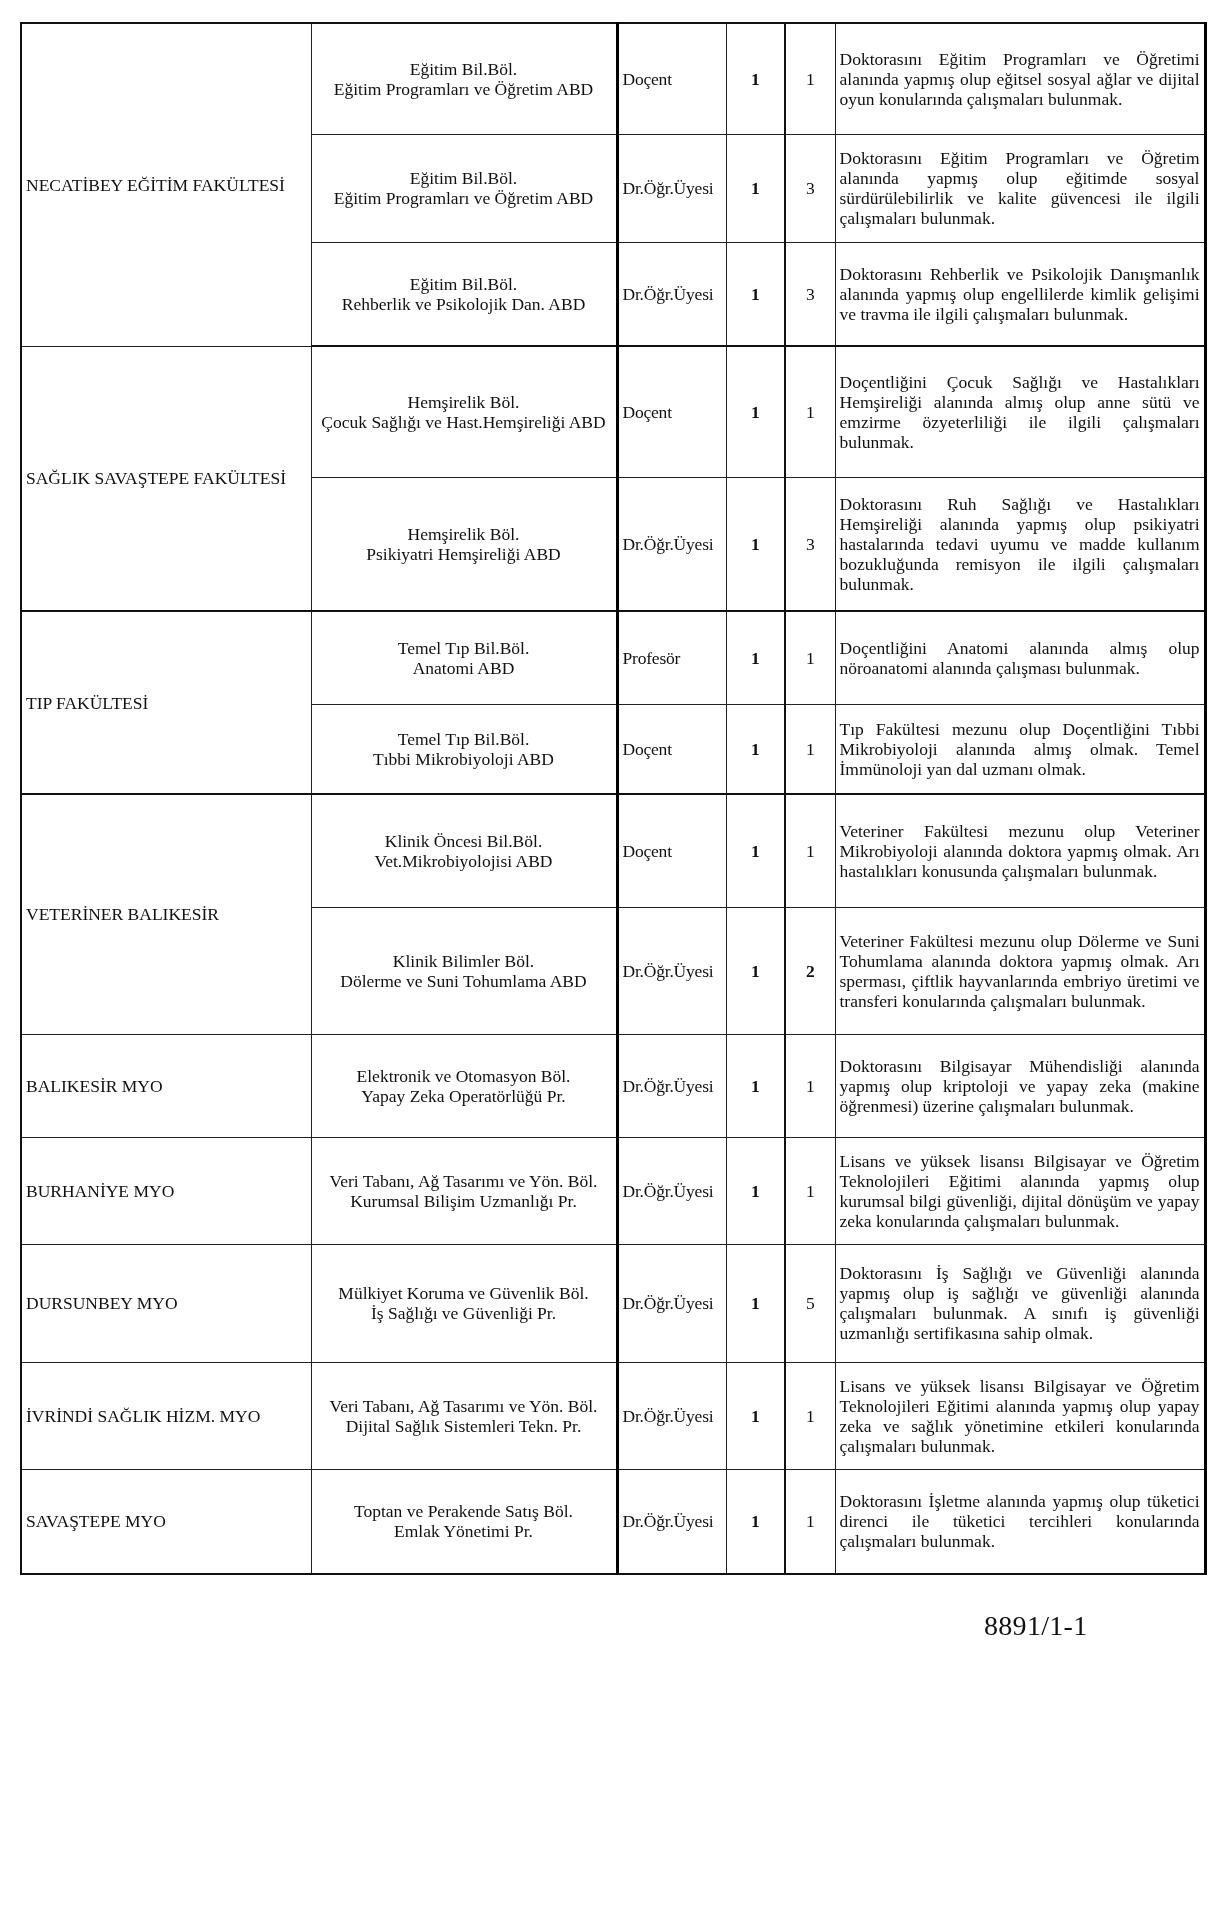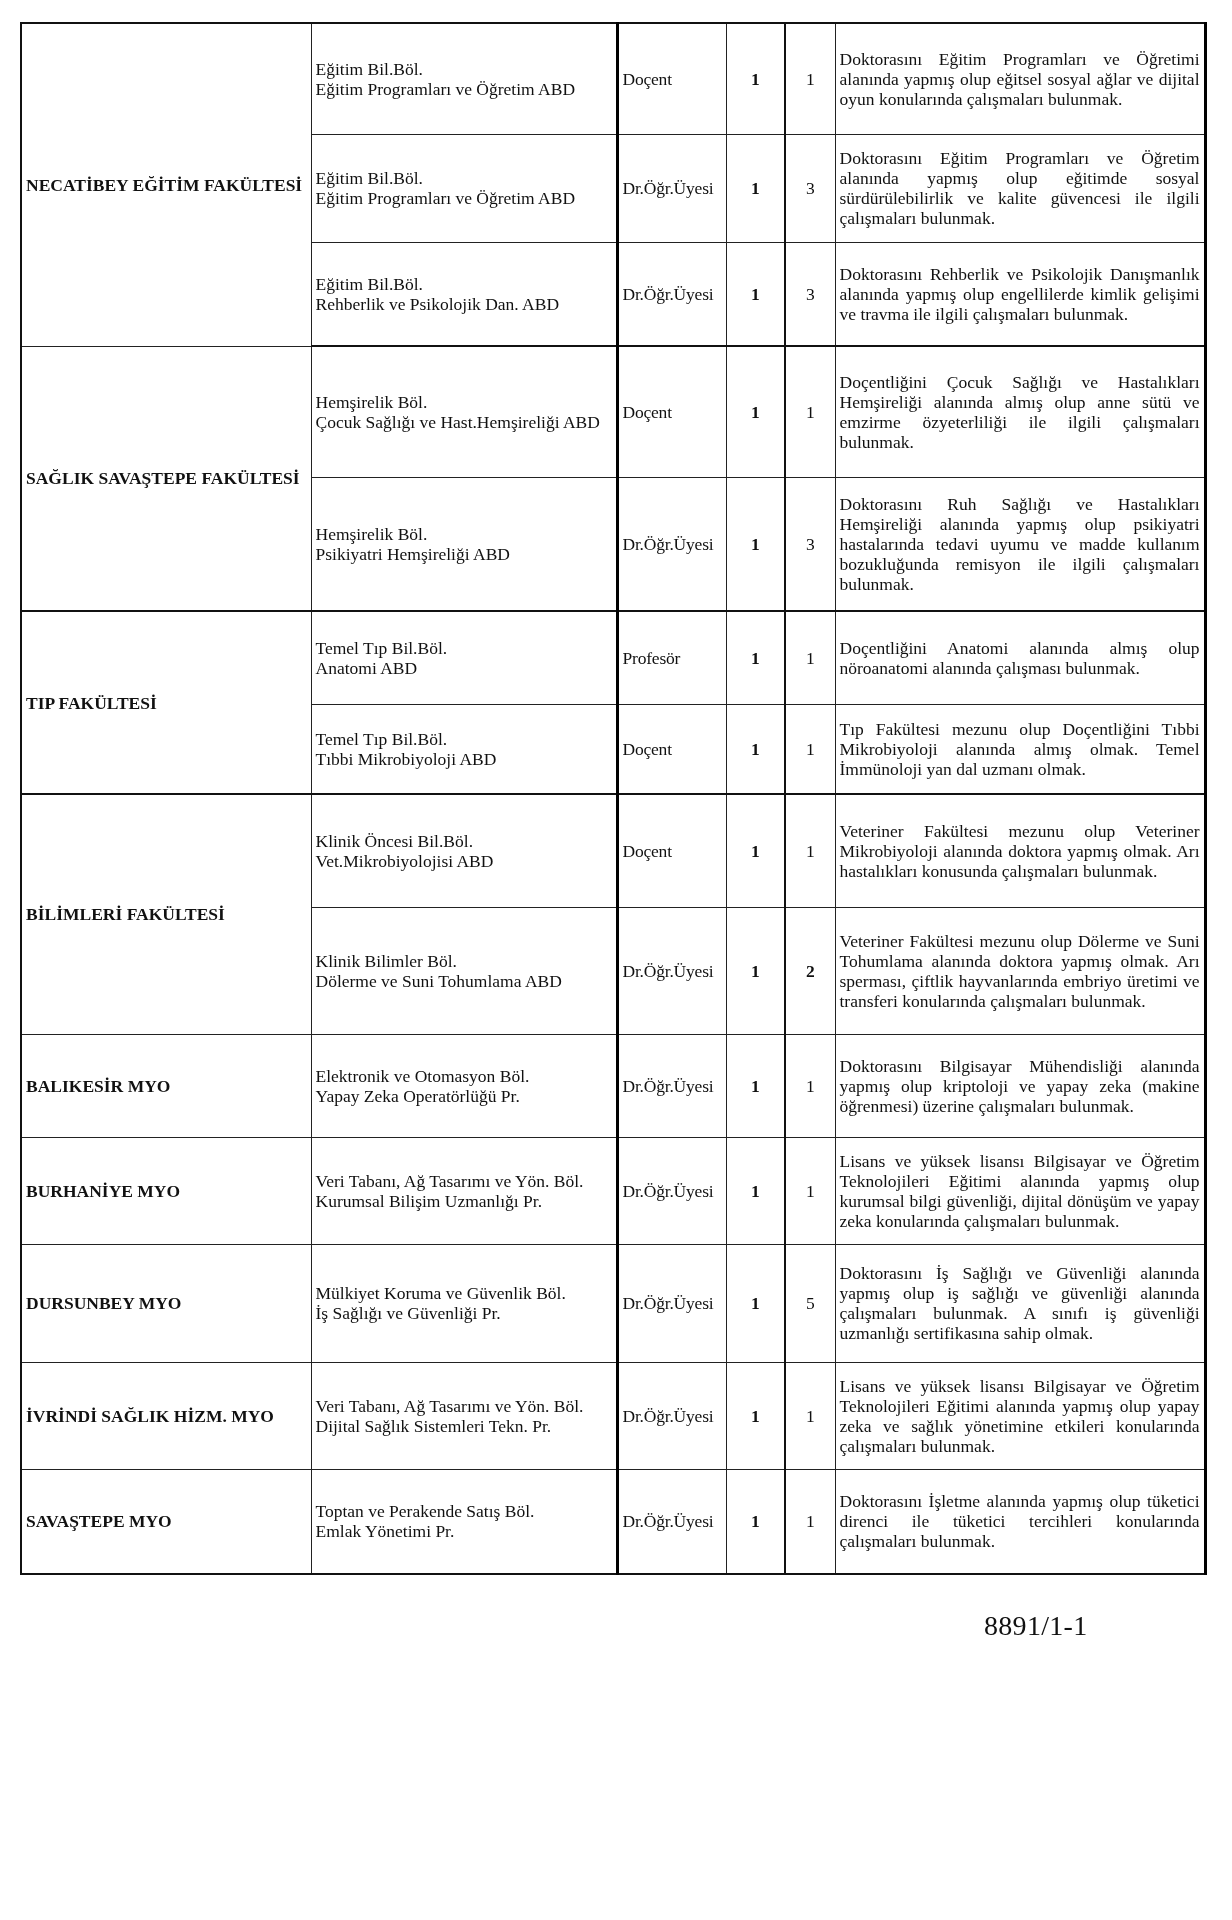--- a/index.html
+++ b/index.html
@@ -8,22 +8,22 @@
   .page { position: absolute; left: 0; top: 0; width: 1232px; height: 1920px; }
   table.staff {
     position: absolute; left: 20px; top: 22px;
     width: 1184px; border-collapse: collapse; table-layout: fixed;
     border: 2px solid #111; border-right: 3px solid #000;
   }
   table.staff td {
     border: 1.5px solid #222; padding: 0 4px; vertical-align: middle;
     font-size: 17.5px; line-height: 20px;
   }
-  td.fac { font-weight: bold; font-size: 17.5px; padding-left: 5px; border-right: 1.5px solid #222; margin-left: 12px; }
-  td.dept { padding-left: 5px; border-right: 3px solid #000 !important; }
+  td.fac { font-weight: normal; font-size: 17.5px; padding-left: 5px; border-right: 1.5px solid #222; margin-left: 12px; }
+  td.dept { padding-left: 5px; border-right: 3px solid #000 !important; text-align: center; }
   td.title { text-align: left; white-space: nowrap; letter-spacing: -0.2px; }
   td.num { text-align: center; }
   td.num.kadro { font-weight: bold; border-right: 2px solid #111; }
   td.desc { text-align: justify; text-align-last: left; padding: 2px 3px 2px 3px; }
   tr.group-end td { border-bottom: 2.5px solid #111; }
   .doc-code {
     position: absolute; left: 984px; top: 1610px;
     font-size: 28px; font-family: "Liberation Serif", serif; color: #111;
     letter-spacing: 0.3px;
   }
@@ -92,21 +92,21 @@
       </tr>
       <tr class="group-end" style="height:90px">
         <td class="dept"><span>Temel Tıp Bil.Böl.</span><br><span>Tıbbi Mikrobiyoloji ABD</span></td>
         <td class="title">Doçent</td>
         <td class="num kadro">1</td>
         <td class="num">1</td>
         <td class="desc">Tıp Fakültesi mezunu olup Doçentliğini Tıbbi Mikrobiyoloji alanında almış olmak. Temel İmmünoloji yan dal uzmanı olmak.</td>
       </tr>
 
       <tr style="height:113px">
-        <td class="fac" rowspan="2" style="border-bottom:1.5px solid #222">BİLİMLERİ FAKÜLTESİ</td>
+        <td class="fac" rowspan="2" style="border-bottom:1.5px solid #222">VETERİNER BALIKESİR</td>
         <td class="dept"><span>Klinik Öncesi Bil.Böl.</span><br><span>Vet.Mikrobiyolojisi ABD</span></td>
         <td class="title">Doçent</td>
         <td class="num kadro">1</td>
         <td class="num">1</td>
         <td class="desc">Veteriner Fakültesi mezunu olup Veteriner Mikrobiyoloji alanında doktora yapmış olmak. Arı hastalıkları konusunda çalışmaları bulunmak.</td>
       </tr>
       <tr style="height:127px">
         <td class="dept"><span>Klinik Bilimler Böl.</span><br><span>Dölerme ve Suni Tohumlama ABD</span></td>
         <td class="title">Dr.Öğr.Üyesi</td>
         <td class="num kadro">1</td>

